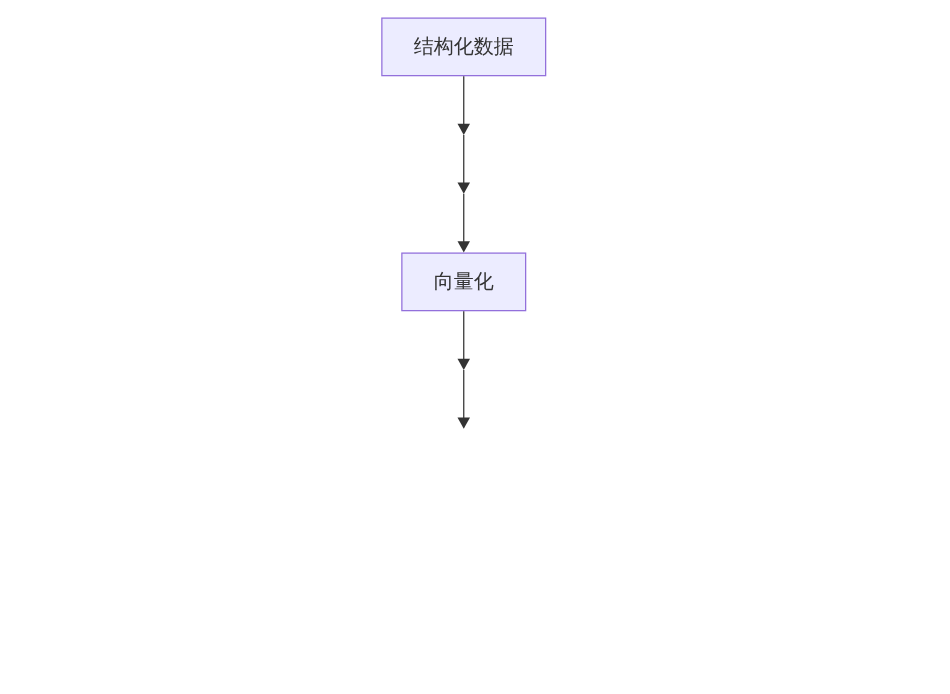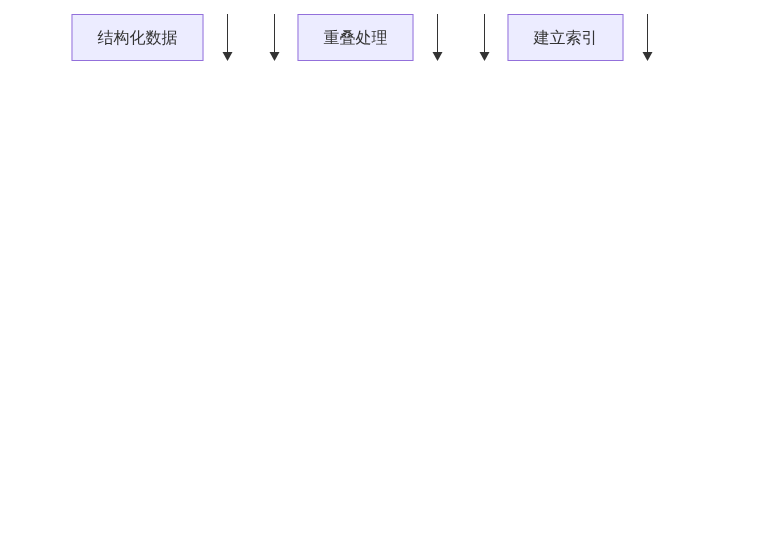--- a/index.html
+++ b/index.html
@@ -19,21 +19,21 @@
     position:relative;
     width:760px;height:555px;
     background:var(--bg);
   }
   .flow-column{
     position:absolute;
     left:371px;
     top:14px;
     transform:translateX(-50%);
     display:flex;
-    flex-direction:row;
+    flex-direction:column;
     align-items:center;
   }
   .flow-node{
     height:47px;
     display:flex;
     align-items:center;
     justify-content:center;
     padding:0 25px;
     background:var(--node-fill);
     border:1px solid var(--node-border);
@@ -75,28 +75,27 @@
   <div class="flow-column" id="flow-column">
       <div class="flow-node">结构化数据</div>
       <div class="flow-arrow">
         <div class="arrow-line"></div>
         <div class="arrowhead-icon"></div>
       </div>
       <div class="flow-arrow">
         <div class="arrow-line"></div>
         <div class="arrowhead-icon"></div>
       </div>
-      <div class="flow-node">重叠处理</div>
+      <div class="flow-arrow">
+        <div class="arrow-line"></div>
+        <div class="arrowhead-icon"></div>
+      </div>
+      <div class="flow-node">向量化</div>
       <div class="flow-arrow">
         <div class="arrow-line"></div>
         <div class="arrowhead-icon"></div>
       </div>
       <div class="flow-arrow">
         <div class="arrow-line"></div>
         <div class="arrowhead-icon"></div>
       </div>
-      <div class="flow-node">建立索引</div>
-      <div class="flow-arrow">
-        <div class="arrow-line"></div>
-        <div class="arrowhead-icon"></div>
-      </div>
     </div>
 </div>
 
 </body></html>

